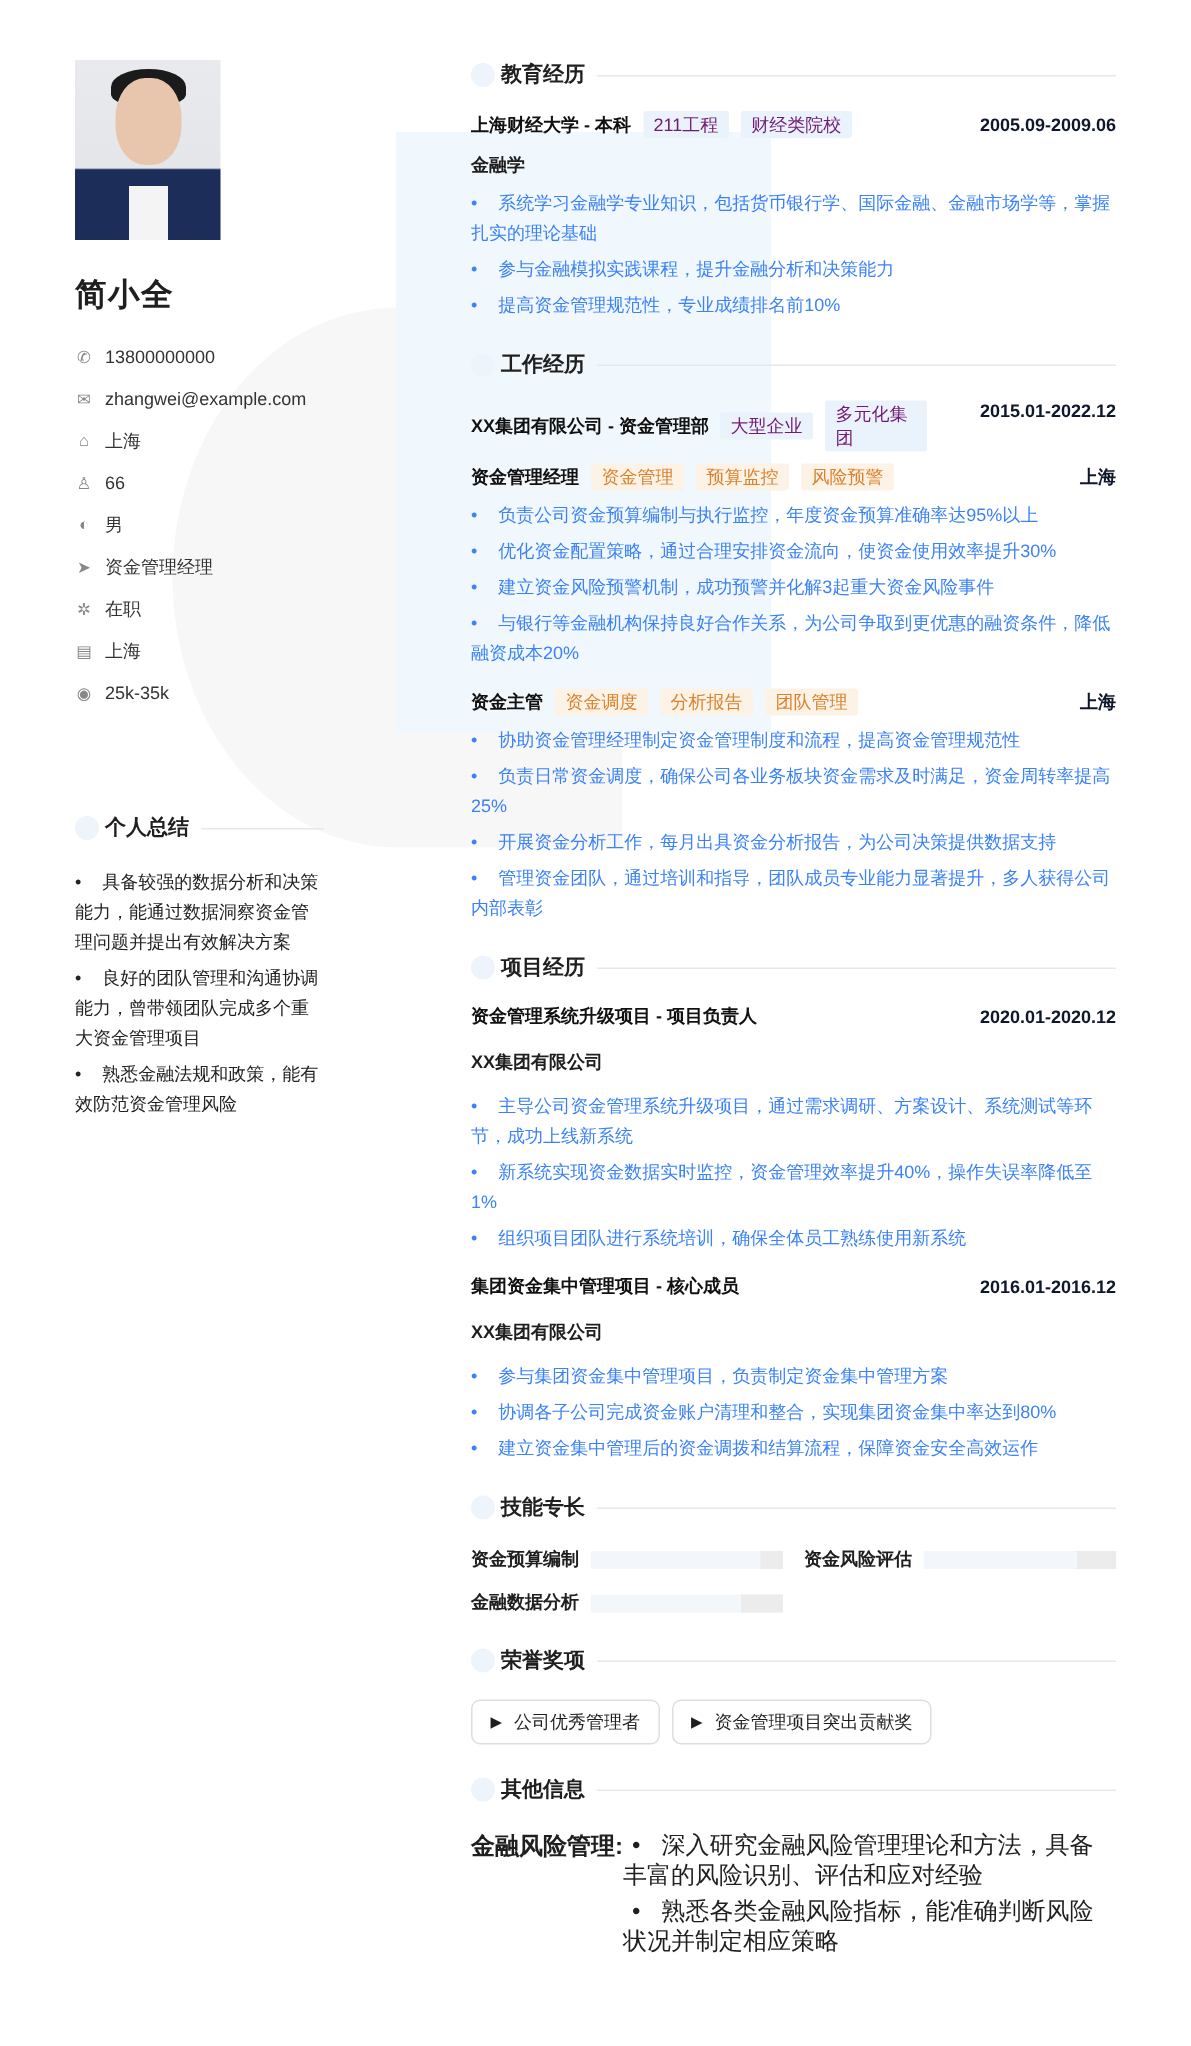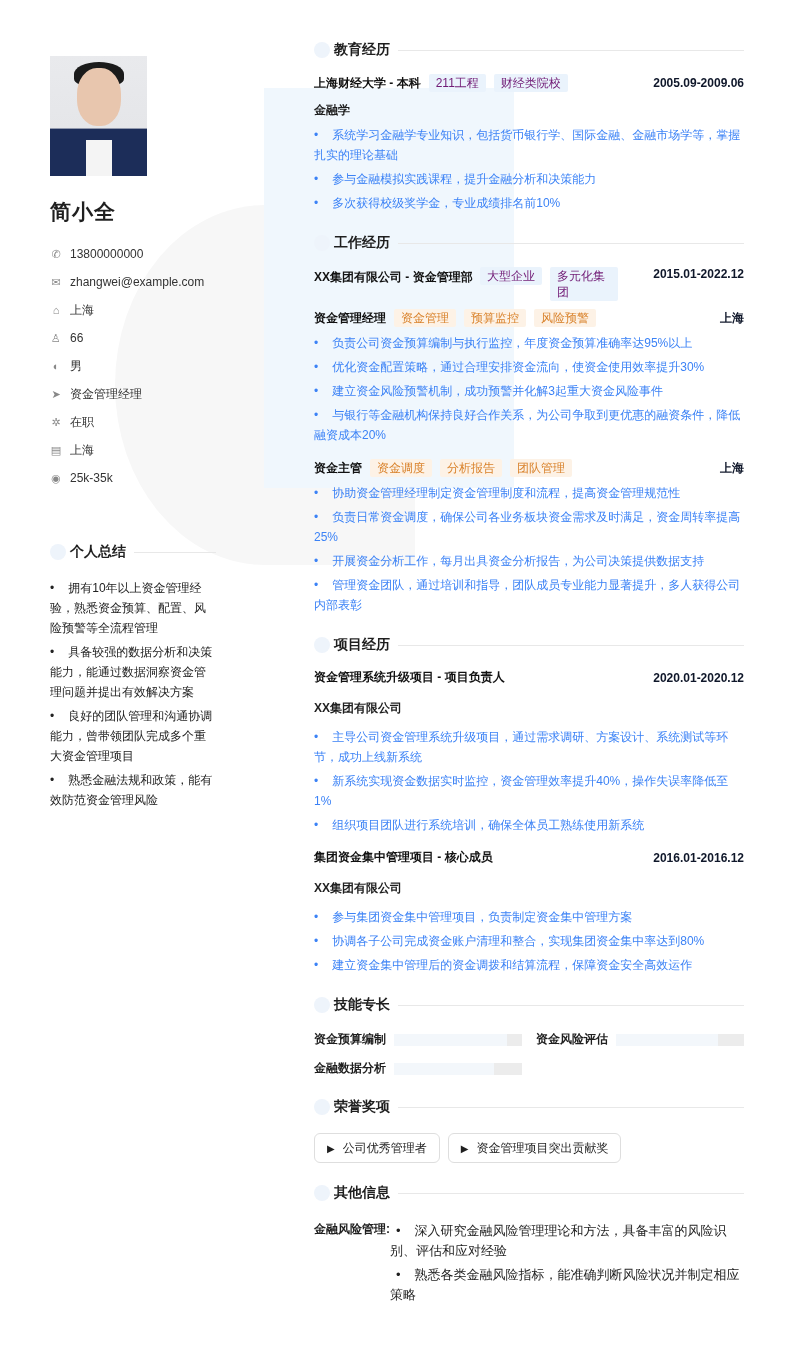--- a/index.html
+++ b/index.html
@@ -5,21 +5,21 @@
   * { box-sizing: border-box; margin: 0; padding: 0; }
   html, body { width: 794px; height: 1364px; overflow: hidden; background: #fff; }
   body { font-family: "Liberation Sans", "DejaVu Sans", sans-serif; color: #1f1f1f; position: relative; }
 
   .bg-shape-blue { position: absolute; left: 264px; top: 88px; width: 250px; height: 400px; background: #f0f7fd; border-radius: 0 0 0 0; z-index: 0; }
   .bg-shape-grey { position: absolute; left: 115px; top: 205px; width: 300px; height: 360px; background: #f7f7f7; border-radius: 50% 0 0 50%; z-index: 0; }
 
   .page { position: relative; z-index: 1; width: 794px; height: 1364px; }
 
   
-  .left { position: absolute; left: 50px; top: 56px; width: 170px; }
+  .left { position: absolute; left: 50px; top: 40px; width: 170px; }
   .avatar { width: 97px; height: 120px; background: linear-gradient(180deg,#e9eaed 0%,#e5e6e9 60%,#1c2d59 61%,#1c2d59 100%); position: relative; overflow: hidden; }
   .avatar .face { position: absolute; left: 27px; top: 12px; width: 44px; height: 58px; background: #e8c6ae; border-radius: 45% 45% 45% 45%; }
   .avatar .hair { position: absolute; left: 24px; top: 6px; width: 50px; height: 24px; background: #1b1b1b; border-radius: 50% 50% 30% 30%; }
   .avatar .collar { position: absolute; left: 36px; top: 84px; width: 26px; height: 40px; background: #f4f4f4; }
   .name { font-size: 21px; font-weight: bold; margin-top: 22px; letter-spacing: 1px; }
   .info { margin-top: 14px; }
   .info-row { display: flex; align-items: center; height: 28px; font-size: 12px; color: #333; }
   .info-row .ic { width: 12px; height: 12px; margin-right: 8px; color: #888; font-size: 11px; display: flex; align-items: center; justify-content: center; }
   .summary { position: absolute; left: 50px; top: 542px; width: 166px; }
   .sec-head { display: flex; align-items: center; height: 20px; }
@@ -49,23 +49,23 @@
   .skill { display: flex; align-items: center; font-size: 12px; }
   .skill .n { font-weight: bold; white-space: nowrap; margin-right: 8px; }
   .skill .bar { flex: 1; height: 12px; background: #f3f7fb; position: relative; }
   .skill .bar .rest { position: absolute; right: 0; top: 0; height: 12px; background: #ececec; }
 
   .awards { margin-top: 16px; display: flex; gap: 8px; }
   .award { border: 1px solid #dedede; border-radius: 6px; padding: 0 12px; height: 30px; display: flex; align-items: center; font-size: 12px; }
   .award .tri { font-size: 10px; margin-right: 8px; }
 
   .other { margin-top: 18px; display: flex; }
-  .other .k { font-size: 12px; font-weight: bold; white-space: nowrap; }
+  .other .k { font-size: 16px; font-weight: bold; white-space: nowrap; }
   .other ul { list-style: none; }
-  .other li { font-size: 13px; line-height: 20px; margin-bottom: 4px; }
+  .other li { font-size: 16px; line-height: 20px; margin-bottom: 4px; }
   .other li::before { content: "•"; margin: 0 14px 0 6px; }
 </style>
 </head>
 <body>
 
 <div class="bg-shape-grey"></div>
 <div class="bg-shape-blue"></div>
 
 <div class="page">
 
@@ -116,21 +116,20 @@
     </div>
   </div>
 
   <div class="summary">
     <div class="sec-head">
       <span class="dot"></span>
       <span class="t">个人总结</span>
       <span class="line"></span>
     </div>
     <ul class="sum-list">
-      <li>拥有10年以上资金管理经验，熟悉资金预算、配置、风险预警等全流程管理</li>
       <li>具备较强的数据分析和决策能力，能通过数据洞察资金管理问题并提出有效解决方案</li>
       <li>良好的团队管理和沟通协调能力，曾带领团队完成多个重大资金管理项目</li>
       <li>熟悉金融法规和政策，能有效防范资金管理风险</li>
     </ul>
   </div>
 
   <div class="right">
 
     <div class="section">
       <div class="sec-head" style="margin-left:0">
@@ -144,34 +143,34 @@
             <span class="title">上海财经大学 - 本科</span>
             <span class="tag-b">211工程</span>
             <span class="tag-b">财经类院校</span>
           </div>
           <span class="date">2005.09-2009.06</span>
         </div>
         <div class="sub">金融学</div>
         <ul class="bul">
           <li>系统学习金融学专业知识，包括货币银行学、国际金融、金融市场学等，掌握扎实的理论基础</li>
           <li>参与金融模拟实践课程，提升金融分析和决策能力</li>
-          <li>多次获得校级奖学金，专业成绩排名前10%</li>
+          <li>提高资金管理规范性，专业成绩排名前10%</li>
         </ul>
       </div>
     </div>
 
     <div class="section">
       <div class="sec-head">
         <span class="dot"></span>
         <span class="t">工作经历</span>
         <span class="line"></span>
       </div>
       <div class="entry">
         <div class="row" style="align-items:flex-start">
-          <div class="l" style="align-items:flex-start">
+          <div class="l" style="align-items:center">
             <span class="title" style="width:160px;line-height:20px">XX集团有限公司 - 资金管理部</span>
             <span class="tag-b" style="width:62px;margin-left:6px">大型企业</span>
             <span class="tag-b" style="width:68px">多元化集团</span>
           </div>
           <span class="date">2015.01-2022.12</span>
         </div>
         <div class="row" style="margin-top:8px">
           <div class="l">
             <span class="title">资金管理经理</span>
             <span class="tag-o">资金管理</span>

